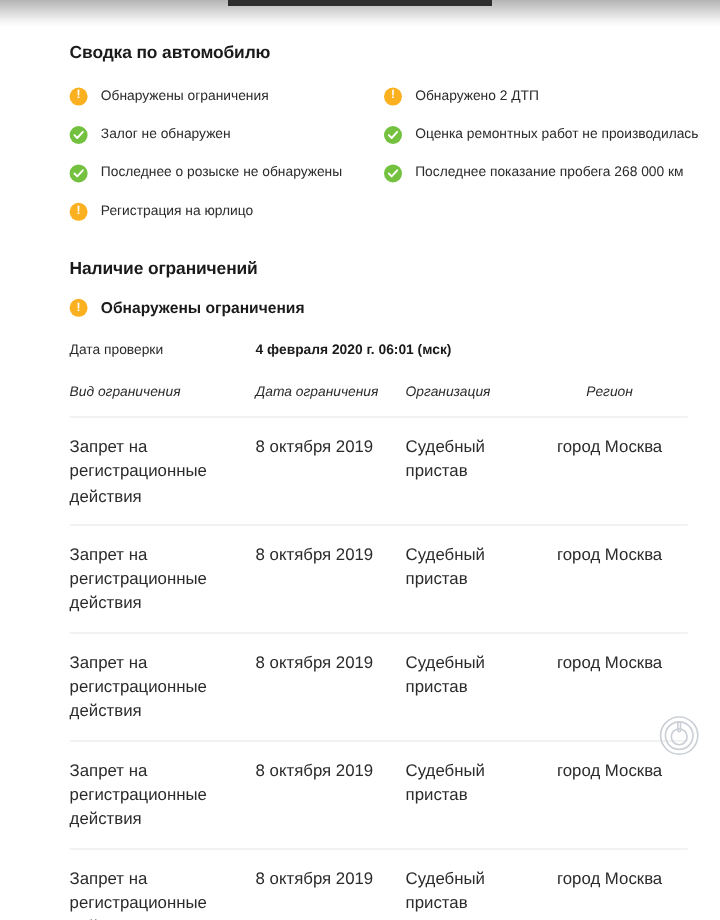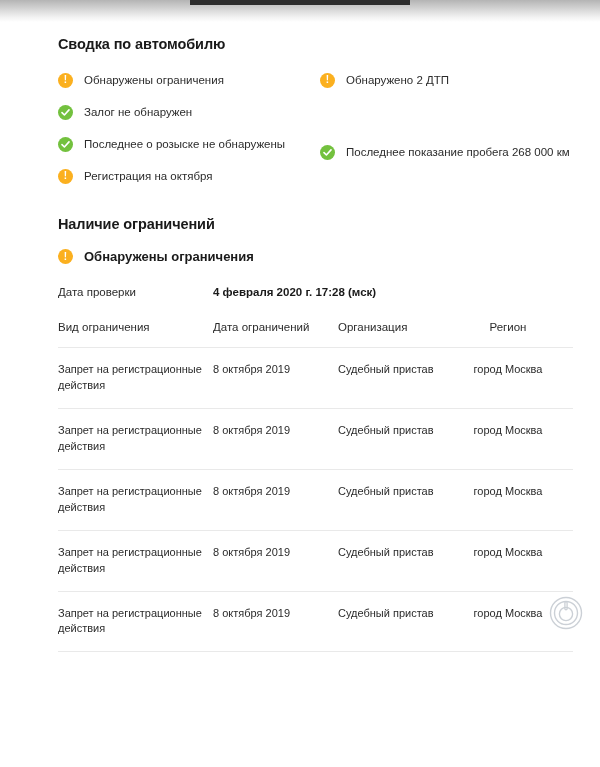--- a/index.html
+++ b/index.html
@@ -58,21 +58,21 @@
   }
   .summary-grid {
     display: flex;
     margin-top: 12px;
   }
   .summary-col {
     display: flex;
     flex-direction: column;
   }
   .summary-col.left  { width: 262px; }
-  .summary-col.right { width: 270px; gap: 40px; }
+  .summary-col.right { width: 270px; }
 
   .summary-item {
     display: flex;
     align-items: center;
     height: 32px;
   }
   .summary-item .label {
     font-size: 11.5px;
     color: #2b2b2b;
     line-height: 1.3;
@@ -134,27 +134,28 @@
   
   .table {
     margin-top: 23px;
     width: 515px;
   }
   .tr {
     display: flex;
   }
   .thead .tr {
     padding-bottom: 14px;
+    font-style: italic;
   }
   .th {
     font-size: 11.5px;
     color: #2b2b2b;
   }
   .td {
-    font-size: 11px;
+    font-size: 14px;
     color: #2b2b2b;
     line-height: 1.45;
   }
   .col-type   { width: 155px; padding-right: 10px; }
   .col-date   { width: 125px; padding-right: 10px; }
   .col-org    { width: 115px; padding-right: 10px; }
   .col-region { width: 110px; text-align: center; }
 
   .tbody .tr {
     border-top: 1px solid #e9e9e9;
@@ -226,32 +227,40 @@
               <svg width="9" height="9" viewBox="0 0 9 9">
                   <path d="M1 4.6 L3.4 7 L8 1.9" fill="none" stroke="#ffffff" stroke-width="1.6" stroke-linecap="round" stroke-linejoin="round"></path>
                 </svg>
             </span>
             <span class="label">Последнее о розыске не обнаружены</span>
           </div>
 
 
           <div class="summary-item">
             <span class="badge warn"></span>
-            <span class="label">Регистрация на октября</span>
+            <span class="label">Регистрация на юрлицо</span>
           </div>
 
         </div>
 
         <div class="summary-col right">
 
           <div class="summary-item">
             <span class="badge warn"></span>
             <span class="label">Обнаружено 2 ДТП</span>
           </div>
 
+          <div class="summary-item">
+            <span class="badge ok">
+              <svg width="9" height="9" viewBox="0 0 9 9">
+                  <path d="M1 4.6 L3.4 7 L8 1.9" fill="none" stroke="#ffffff" stroke-width="1.6" stroke-linecap="round" stroke-linejoin="round"></path>
+                </svg>
+            </span>
+            <span class="label">Оценка ремонтных работ не производилась</span>
+          </div>
 
           <div class="summary-item">
             <span class="badge ok">
               <svg width="9" height="9" viewBox="0 0 9 9">
                   <path d="M1 4.6 L3.4 7 L8 1.9" fill="none" stroke="#ffffff" stroke-width="1.6" stroke-linecap="round" stroke-linejoin="round"></path>
                 </svg>
             </span>
             <span class="label">Последнее показание пробега 268 000 км</span>
           </div>
 
@@ -265,29 +274,29 @@
 
       <div class="section-title">Наличие ограничений</div>
 
       <div class="restrictions-status">
         <span class="badge warn"></span>
         <span class="label">Обнаружены ограничения</span>
       </div>
 
       <div class="check-row">
         <span class="ck-label">Дата проверки</span>
-        <span class="ck-value">4 февраля 2020 г. 17:28 (мск)</span>
+        <span class="ck-value">4 февраля 2020 г. 06:01 (мск)</span>
       </div>
 
       <div class="table">
 
         <div class="thead">
           <div class="tr">
             <div class="th col-type">Вид ограничения</div>
-            <div class="th col-date">Дата ограничений</div>
+            <div class="th col-date">Дата ограничения</div>
             <div class="th col-org">Организация</div>
             <div class="th col-region">Регион</div>
           </div>
         </div>
 
         <div class="tbody">
 
           <div class="tr">
             <div class="td col-type">Запрет на регистрационные действия</div>
             <div class="td col-date">8 октября 2019</div>

